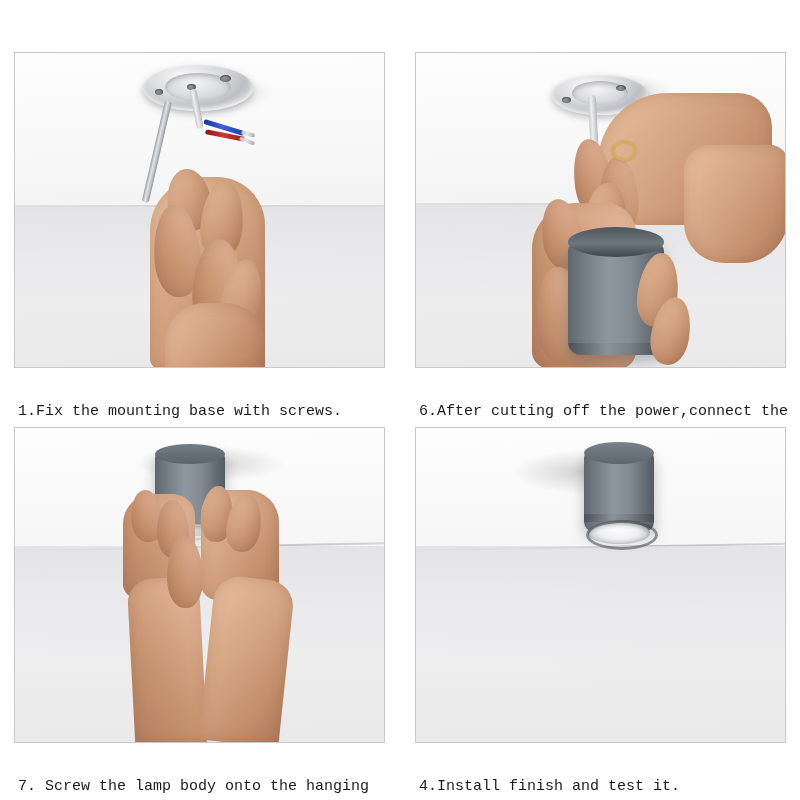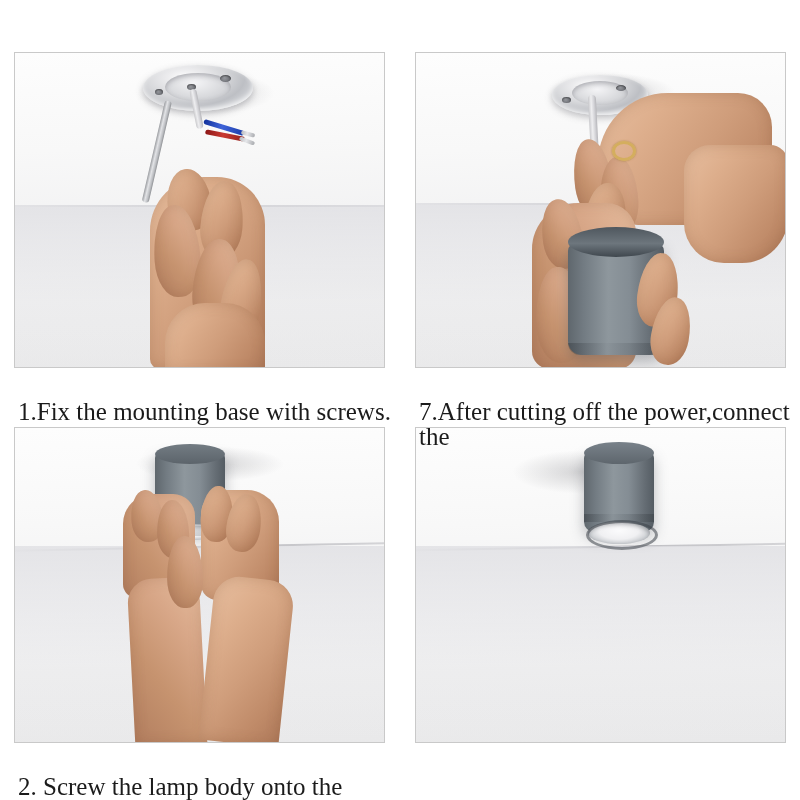--- a/index.html
+++ b/index.html
@@ -31,22 +31,22 @@
   .bracket-r .v{right:0;top:0;width:4px;height:33px;}
 
   
   .panel{position:absolute;overflow:hidden;background:#fff;
          border:1px solid #c9c9c9;box-sizing:border-box;}
   .p1{left:14px;top:52px;width:371px;height:316px;}
   .p2{left:415px;top:52px;width:371px;height:316px;}
   .p3{left:14px;top:427px;width:371px;height:316px;}
   .p4{left:415px;top:427px;width:371px;height:316px;}
 
-  .cap{position:absolute;color:#1b1b1b;font-size:25px;line-height:25px;
-       font-family:Liberation Serif, serif;white-space:pre-line;}
+  .cap{position:absolute;color:#1b1b1b;font-size:15px;line-height:25px;
+       font-family:Liberation Mono, monospace;white-space:pre-line;}
   .c1{left:18px;top:374px;width:380px;}
   .c2{left:419px;top:374px;width:378px;}
   .c3{left:18px;top:749px;width:380px;}
   .c4{left:419px;top:749px;width:378px;}
   .cap .l2{display:block;padding-left:18px;}
 
   
   .scene{position:absolute;inset:0;}
   .ceiling{position:absolute;left:0;top:0;width:100%;height:100%;
     background:linear-gradient(178deg,#fdfdfd 0%,#f8f8f8 30%,#f2f2f3 55%,#ececed 75%,#e9e9ea 100%);}
@@ -227,22 +227,25 @@
       <div class="lamp-bot" style="left:172px;top:94px;width:62px;height:22px;"></div>
       <div class="lamp-ring" style="left:170px;top:92px;width:66px;height:24px;"></div>
     </div>
   </div>
 
   <div class="cap c1">
     <span>1.Fix the mounting base with screws.</span>
   </div>
 
   <div class="cap c2">
-    <span>7.After cutting off the power,connect the</span>
+    <span>6.After cutting off the power,connect the</span>
   </div>
 
   <div class="cap c3">
-    <span>2. Screw the lamp body onto the hanging</span>
+    <span>7. Screw the lamp body onto the hanging</span>
     <span class="l2">board</span>
   </div>
 
+  <div class="cap c4">
+    <span>4.Install finish and test it.</span>
+  </div>
 
 </div>
 
 </body></html>

